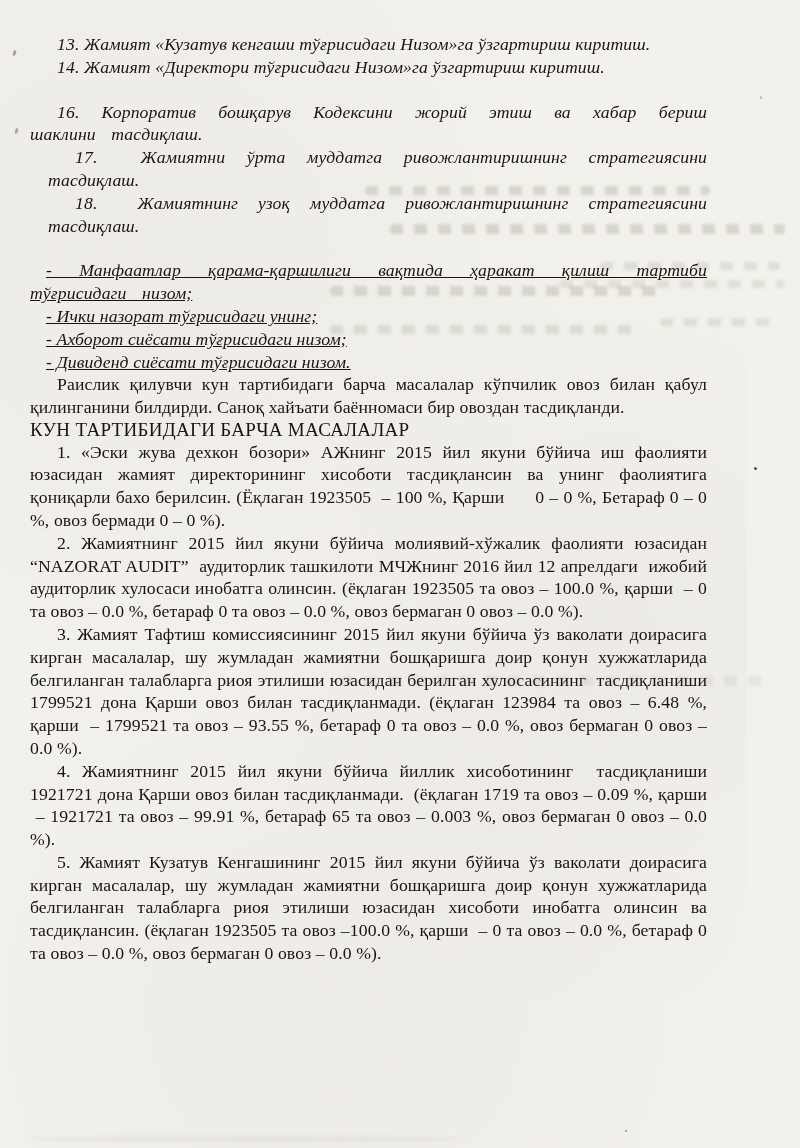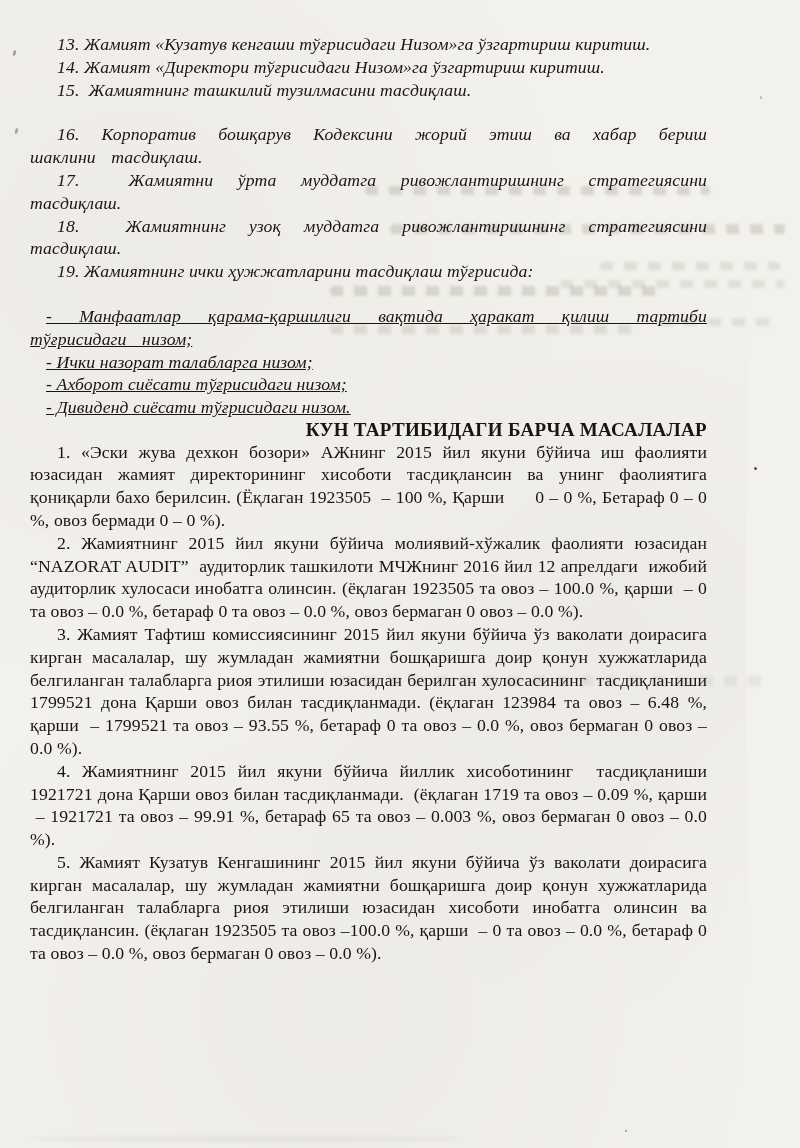--- a/index.html
+++ b/index.html
@@ -28,25 +28,25 @@
     margin:0;
     font-size:17.7px;
     line-height:22.8px;
     text-align:justify;
     letter-spacing:.1px;
   }
   .it{font-style:italic;}
   .ind{text-indent:27px;}
   .dash{text-indent:16px;text-decoration:underline;}
   .wide{word-spacing:11px;margin-top:22px;}
-  .wider{word-spacing:15px;}
+  .wider{word-spacing:15px;margin-left:18px;}
   .headings{margin:0;}
   .headings p{
-    text-align:right;
-    font-weight:bold;
+    text-align:left;
+    font-weight:normal;
     font-size:19px;
     line-height:21.6px;
     letter-spacing:.3px;
     text-indent:0;
   }
   
   .artifacts{position:absolute;inset:0;pointer-events:none;}
   .bleed{
     position:absolute;
     opacity:.38;
@@ -87,30 +87,29 @@
     <div class="speck" style="left:754px;top:467px;width:3px;height:3px;"></div>
     <div class="speck" style="left:13px;top:50px;width:3px;height:6px;opacity:.5;transform:rotate(20deg);"></div>
     <div class="speck" style="left:15px;top:128px;width:3px;height:6px;opacity:.45;transform:rotate(20deg);"></div>
     <div class="speck" style="left:625px;top:1130px;width:2px;height:2px;opacity:.6;"></div>
     <div class="speck" style="left:760px;top:96px;width:2px;height:3px;opacity:.4;"></div>
   </div>
 
   <div class="content">
     <p class="it ind">13. Жамият «Кузатув кенгаши тўғрисидаги Низом»га ўзгартириш киритиш.</p>
     <p class="it ind">14. Жамият «Директори тўғрисидаги Низом»га ўзгартириш киритиш.</p>
-    <p class="it ind">15.&nbsp; Жамиятнинг ташкилий тузилмасини тасдиқлаш.</p>
     <p class="it ind wide">16. Корпоратив бошқарув Кодексини жорий этиш ва хабар бериш шаклини тасдиқлаш.</p>
     <p class="it ind wider">17.&nbsp; Жамиятни ўрта муддатга ривожлантиришнинг стратегиясини тасдиқлаш.</p>
     <p class="it ind wider">18.&nbsp; Жамиятнинг узоқ муддатга ривожлантиришнинг стратегиясини тасдиқлаш.</p>
-    <p class="it ind">19. Жамиятнинг ички ҳужжатларини тасдиқлаш тўғрисида:</p>
     <p class="it dash wide">- Манфаатлар қарама-қаршилиги вақтида ҳаракат қилиш тартиби тўғрисидаги низом;</p>
-    <p class="it dash">- Ички назорат талабларга низом;</p>
+    <p class="it dash">- Ички назорат тўғрисидаги унинг;</p>
     <p class="it dash">- Ахборот сиёсати тўғрисидаги низом;</p>
     <p class="it dash">- Дивиденд сиёсати тўғрисидаги низом.</p>
 
+    <p class="ind">Раислик қилувчи кун тартибидаги барча масалалар кўпчилик овоз билан қабул қилинганини билдирди. Саноқ хайъати баённомаси бир овоздан тасдиқланди.</p>
 
     <div class="headings">
       <p>КУН ТАРТИБИДАГИ БАРЧА МАСАЛАЛАР</p>
     </div>
 
     <p class="ind">1. «Эски жува дехкон бозори» АЖнинг 2015 йил якуни бўйича иш фаолияти юзасидан жамият директорининг хисоботи тасдиқлансин ва унинг фаолиятига қониқарли бахо берилсин. (Ёқлаган 1923505&nbsp; – 100 %, Қарши &nbsp;&nbsp;&nbsp;&nbsp;&nbsp;0 – 0 %, Бетараф 0 – 0 %, овоз бермади 0 – 0 %).</p>
     <p class="ind">2. Жамиятнинг 2015 йил якуни бўйича молиявий-хўжалик фаолияти юзасидан “NAZORAT AUDIT”&nbsp; аудиторлик ташкилоти МЧЖнинг 2016 йил 12 апрелдаги&nbsp; ижобий аудиторлик хулосаси инобатга олинсин. (ёқлаган 1923505 та овоз – 100.0 %, қарши &nbsp;– 0 та овоз – 0.0 %, бетараф 0 та овоз – 0.0 %, овоз бермаган 0 овоз – 0.0 %).</p>
     <p class="ind">3. Жамият Тафтиш комиссиясининг 2015 йил якуни бўйича ўз ваколати доирасига кирган масалалар, шу жумладан жамиятни бошқаришга доир қонун хужжатларида белгиланган талабларга риоя этилиши юзасидан берилган хулосасининг&nbsp; тасдиқланиши 1799521 дона Қарши овоз билан тасдиқланмади. (ёқлаган 123984 та овоз – 6.48 %, қарши &nbsp;– 1799521 та овоз – 93.55 %, бетараф 0 та овоз – 0.0 %, овоз бермаган 0 овоз – 0.0 %).</p>
     <p class="ind">4. Жамиятнинг 2015 йил якуни бўйича йиллик хисоботининг&nbsp; тасдиқланиши 1921721 дона Қарши овоз билан тасдиқланмади. &nbsp;(ёқлаган 1719 та овоз – 0.09 %, қарши &nbsp;– 1921721 та овоз – 99.91 %, бетараф 65 та овоз – 0.003 %, овоз бермаган 0 овоз – 0.0 %).</p>
     <p class="ind">5. Жамият Кузатув Кенгашининг 2015 йил якуни бўйича ўз ваколати доирасига кирган масалалар, шу жумладан жамиятни бошқаришга доир қонун хужжатларида белгиланган талабларга риоя этилиши юзасидан хисоботи инобатга олинсин ва тасдиқлансин. (ёқлаган 1923505 та овоз –100.0 %, қарши &nbsp;– 0 та овоз – 0.0 %, бетараф 0 та овоз – 0.0 %, овоз бермаган 0 овоз – 0.0 %).</p>

